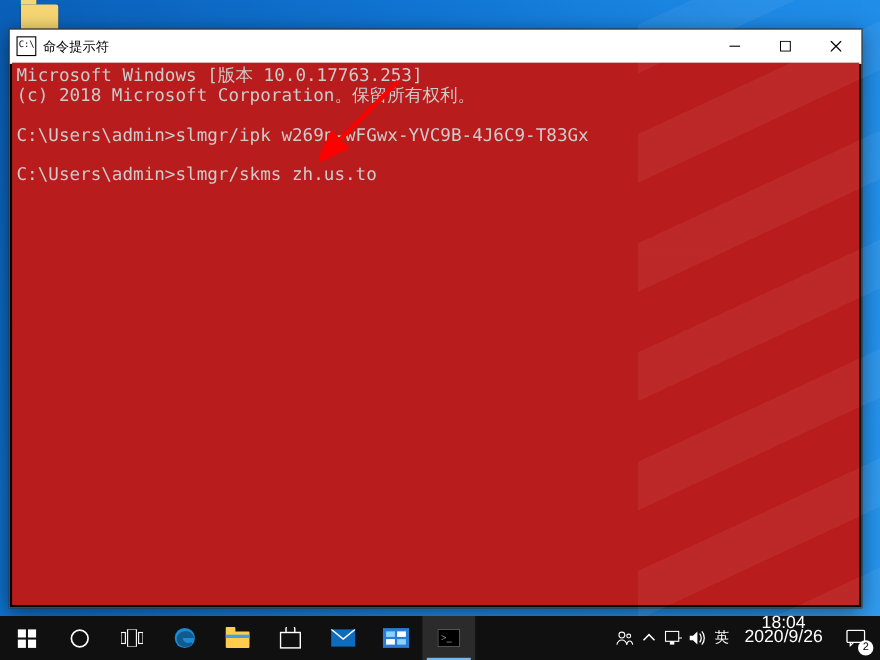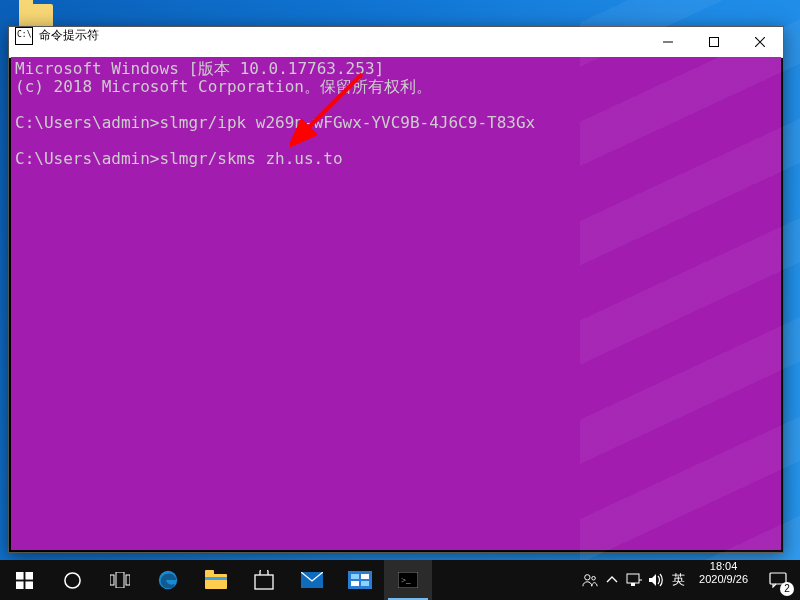--- a/index.html
+++ b/index.html
@@ -4,39 +4,39 @@
 <style>
   html,body{margin:0;padding:0;width:800px;height:600px;overflow:hidden;font-family:"Segoe UI",Tahoma,sans-serif;background:#000;}
   
   .desktop{position:absolute;inset:0;background:linear-gradient(120deg,#0a5fb8 0%,#1176d4 35%,#1e8ae6 60%,#2696ee 100%);}
   .desktop::after{content:"";position:absolute;right:0;top:0;bottom:40px;width:220px;background:repeating-linear-gradient(-25deg,rgba(255,255,255,0.05) 0 40px,rgba(255,255,255,0) 40px 90px);}
   .desk-icon{position:absolute;left:15px;top:4px;width:42px;height:34px;}
   .folder{width:34px;height:26px;background:#f7d774;border-radius:0 2px 2px 2px;position:relative;margin:auto;box-shadow:0 1px 1px rgba(0,0,0,.3);}
   .folder::before{content:"";position:absolute;left:0;top:-6px;width:14px;height:6px;background:#f7d774;border-radius:2px 2px 0 0;}
   
   .cmd-window{position:absolute;left:8px;top:26px;width:774px;height:525px;background:#000;border:1px solid #555;box-shadow:0 4px 18px rgba(0,0,0,.5);}
-  .titlebar{height:30px;background:#fff;display:flex;border-bottom:1px solid #d8d8d8;}
+  .titlebar{height:30px;background:#fff;display:flex;align-items:center;border-bottom:1px solid #d8d8d8;}
   .tb-icon{width:16px;height:16px;margin:0 6px 0 6px;display:inline-block;border:1px solid #000;position:relative;}
   .tb-icon::before{content:"C:\\";font:8px/14px Consolas,monospace;color:#000;position:absolute;left:1px;top:0;}
   .tb-title{font-size:12px;color:#000;flex:0 0 auto;}
   .tb-spacer{flex:1;}
   .tb-btn{width:46px;height:30px;display:flex;align-items:center;justify-content:center;color:#000;}
   .tb-btn svg{width:10px;height:10px;}
-  .cmd-body{position:absolute;left:2px;right:2px;top:30px;bottom:2px;background:#a21caf;padding:3px 4px;font:16px/18px "NSimSun","SimSun","Consolas",monospace;color:#ccc;white-space:pre;}
+  .cmd-body{position:absolute;left:2px;right:2px;top:30px;bottom:2px;background:#b91c1c;padding:3px 4px;font:16px/18px "NSimSun","SimSun","Consolas",monospace;color:#ccc;white-space:pre;}
   
   .arrow{position:absolute;pointer-events:none;}
   
   .taskbar{position:absolute;left:0;right:0;bottom:0;height:40px;background:#101010;display:flex;align-items:stretch;color:#fff;}
   .t-btn{width:48px;display:flex;align-items:center;justify-content:center;position:relative;}
   .t-btn.active{background:#2b2b2b;}
   .t-btn.active::after{content:"";position:absolute;left:4px;right:4px;bottom:0;height:2px;background:#76b9ed;}
   .t-sep{flex:1;}
   .tray{display:flex;align-items:center;gap:6px;padding:0 4px;font-size:12px;}
   .tray .ico{width:16px;height:16px;display:flex;align-items:center;justify-content:center;}
-  .clock{font-size:11px;line-height:13px;text-align:center;padding:0 8px;}
+  .clock{font-size:16px;line-height:13px;text-align:center;padding:0 8px;}
   .notif{width:44px;display:flex;align-items:center;justify-content:center;position:relative;}
   .notif-badge{position:absolute;right:6px;bottom:4px;min-width:14px;height:14px;border-radius:7px;background:#fff;color:#000;font:10px/14px sans-serif;text-align:center;}
   
   .win-logo rect{fill:#fff;}
 </style>
 </head>
 <body>
 
 <div class="desktop">
   <div class="desk-icon">

